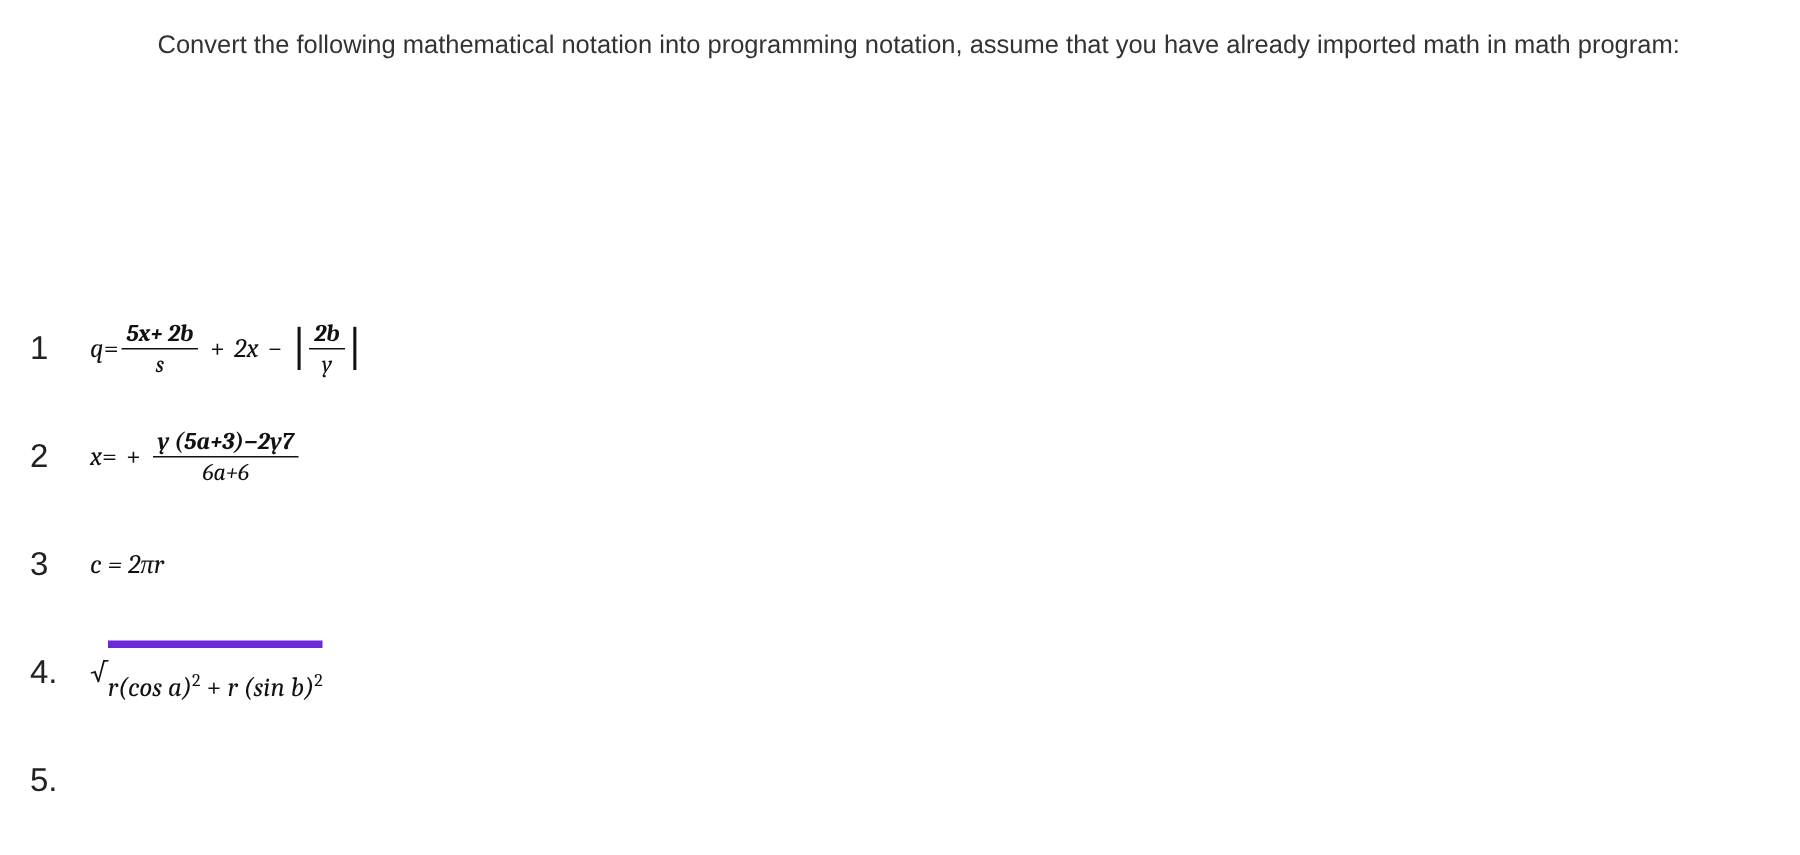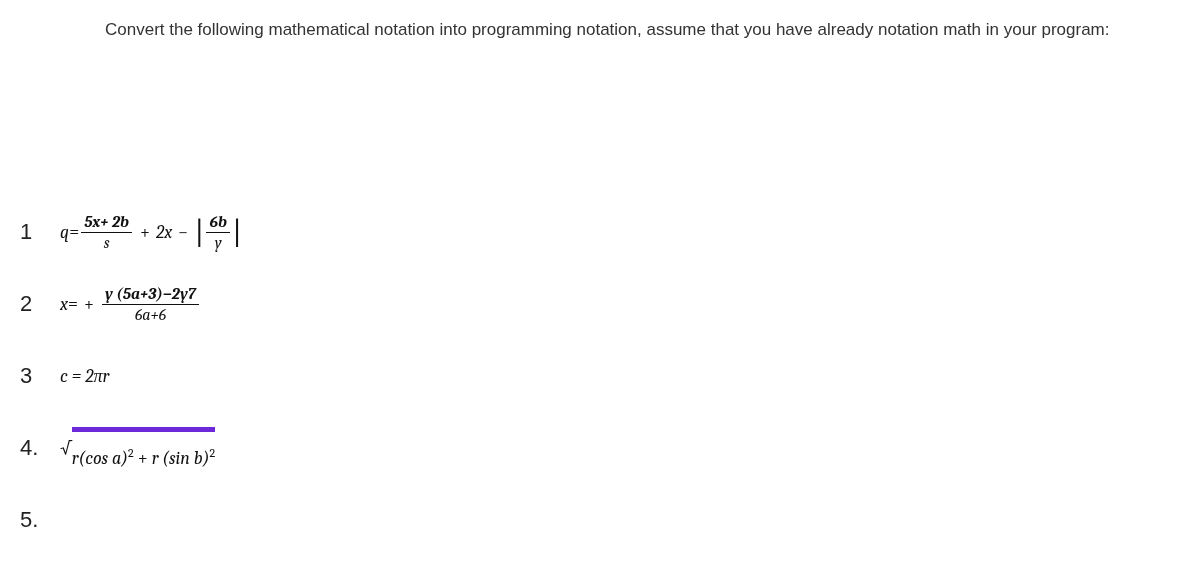--- a/index.html
+++ b/index.html
@@ -58,39 +58,39 @@
       font-weight: 300;
       line-height: 1;
       vertical-align: middle;
     }
     .sq { font-size: 18px; }
     .sup { font-size: 12px; vertical-align: super; }
   </style>
 </head>
 <body>
 
-<div class="instruction">Convert the following mathematical notation into programming notation, assume that you have already notation math in your program:</div>
+<div class="instruction">Convert the following mathematical notation into programming notation, assume that you have already imported math in math program:</div>
 
 <div class="items">
 
   <div class="item">
     <div class="num">1</div>
     <div class="eq">
       <span class="var">q</span>
       <span> = </span>
       <span class="frac">
         <span class="top var">5x+ 2b</span>
         <span class="bot var">s</span>
       </span>
       <span class="op"> + </span>
       <span class="var">2x</span>
       <span class="op"> − </span>
       <span class="abs-l">|</span>
       <span class="frac">
-        <span class="top var">6b</span>
+        <span class="top var">2b</span>
         <span class="bot var">y</span>
       </span>
       <span class="abs-r">|</span>
     </div>
   </div>
 
   <div class="item">
     <div class="num">2</div>
     <div class="eq">
       <span class="var">x</span>

